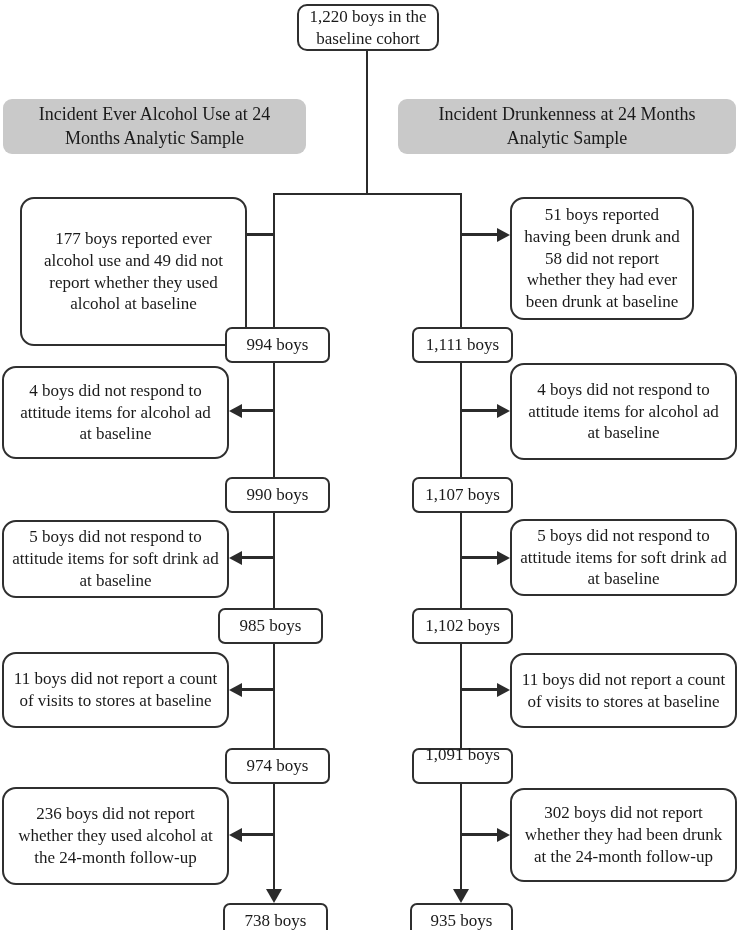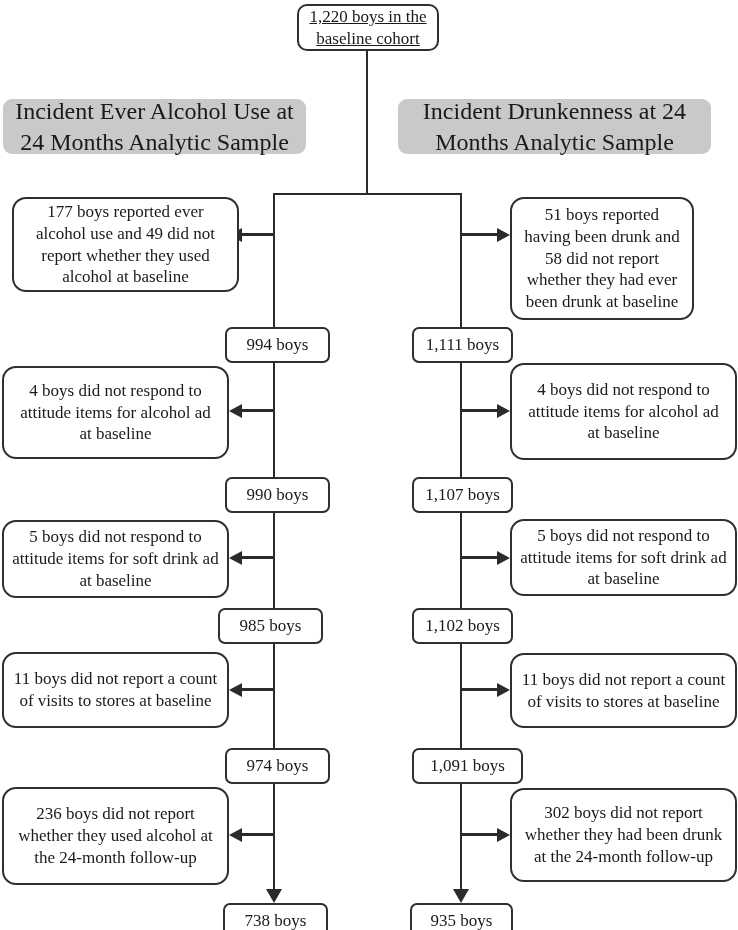--- a/index.html
+++ b/index.html
@@ -29,27 +29,27 @@
     border-radius: 14px;
     display: flex;
     align-items: center;
     justify-content: center;
     text-align: center;
     font-size: 17px;
     line-height: 1.28;
     padding: 3px 8px;
     z-index: 3;
   }
-  .top-box { border-radius: 10px; text-decoration: underline; }
+  .top-box { border-radius: 10px; }
   .count-box { border-radius: 7px; padding: 16px 4px; }
   .header-box {
     background: var(--header-fill);
     border: none;
     border-radius: 9px;
-    font-size: 24px;
+    font-size: 18px;
     z-index: 2;
   }
   .vline, .hline {
     position: absolute;
     background: var(--line);
     z-index: 1;
   }
   .harrow {
     position: absolute;
     height: 3px;
@@ -97,25 +97,25 @@
   <div class="vline" style="left:273px; top:193px; width:2px; height:698px;"></div>
   <div class="vline" style="left:460px; top:193px; width:2px; height:698px;"></div>
 
   <div class="box top-box" style="left:297px; top:4px; width:142px; height:47px;">
     <span>1,220 boys in the baseline cohort</span>
   </div>
 
   <div class="box header-box" style="left:3px; top:99px; width:303px; height:55px;">
     <span>Incident Ever Alcohol Use at 24 Months Analytic Sample</span>
   </div>
-  <div class="box header-box" style="left:398px; top:99px; width:313px; height:55px;">
+  <div class="box header-box" style="left:398px; top:99px; width:338px; height:55px;">
     <span>Incident Drunkenness at 24 Months Analytic Sample</span>
   </div>
 
-  <div class="box" style="left:12px; top:197px; width:227px; height:95px;">
+  <div class="box" style="left:20px; top:197px; width:227px; height:149px;">
     <span>177 boys reported ever alcohol use and 49 did not report whether they used alcohol at baseline</span>
   </div>
   <div class="box" style="left:2px; top:366px; width:227px; height:93px;">
     <span>4 boys did not respond to attitude items for alcohol ad at baseline</span>
   </div>
   <div class="box" style="left:2px; top:520px; width:227px; height:78px;">
     <span>5 boys did not respond to attitude items for soft drink ad at baseline</span>
   </div>
   <div class="box" style="left:2px; top:652px; width:227px; height:76px;">
     <span>11 boys did not report a count of visits to stores at baseline</span>
@@ -167,21 +167,21 @@
 
   <div class="box count-box" style="left:412px; top:327px; width:101px; height:27px;">
     <span>1,111 boys</span>
   </div>
   <div class="box count-box" style="left:412px; top:477px; width:101px; height:27px;">
     <span>1,107 boys</span>
   </div>
   <div class="box count-box" style="left:412px; top:608px; width:101px; height:27px;">
     <span>1,102 boys</span>
   </div>
-  <div class="box count-box" style="left:412px; top:748px; width:111px; height:27px;">
+  <div class="box count-box" style="left:412px; top:748px; width:101px; height:27px;align-items:flex-end;">
     <span>1,091 boys</span>
   </div>
 
   <div class="darrow" style="left:266px; top:889px;"></div>
   <div class="darrow" style="left:453px; top:889px;"></div>
 
   <div class="box count-box" style="left:223px; top:903px; width:105px; height:25px;">
     <span>738 boys</span>
   </div>
   <div class="box count-box" style="left:410px; top:903px; width:103px; height:25px;">

